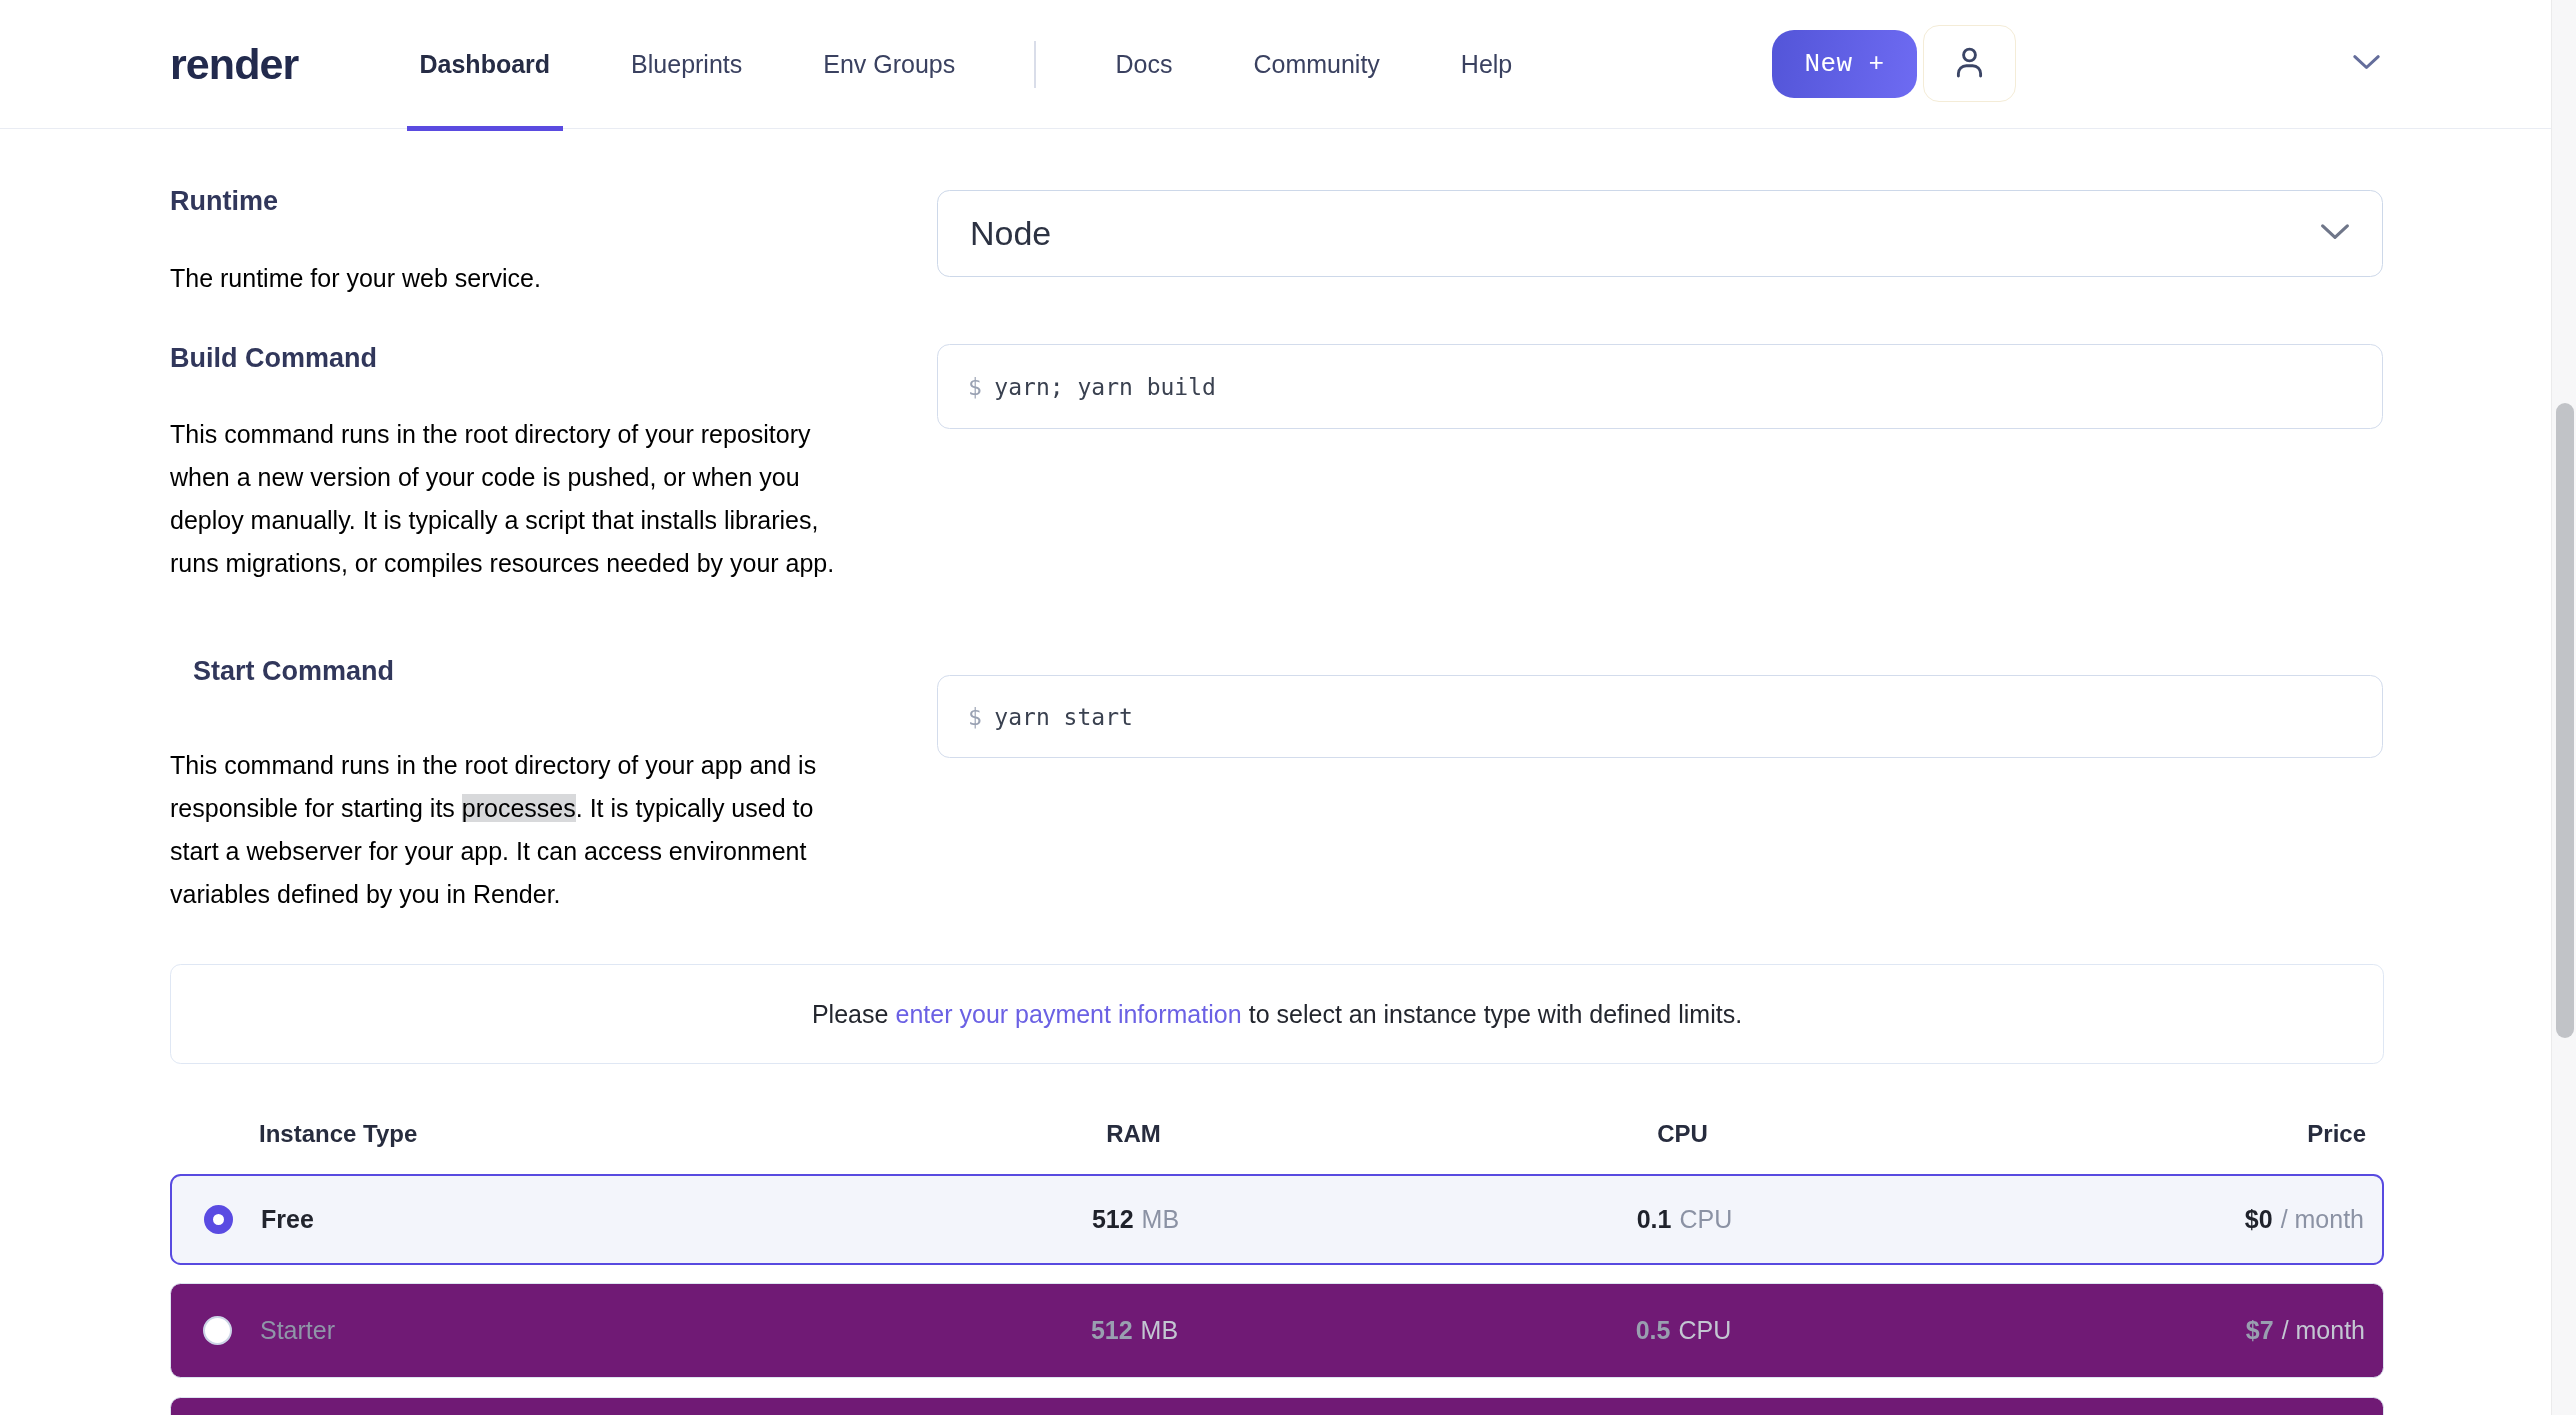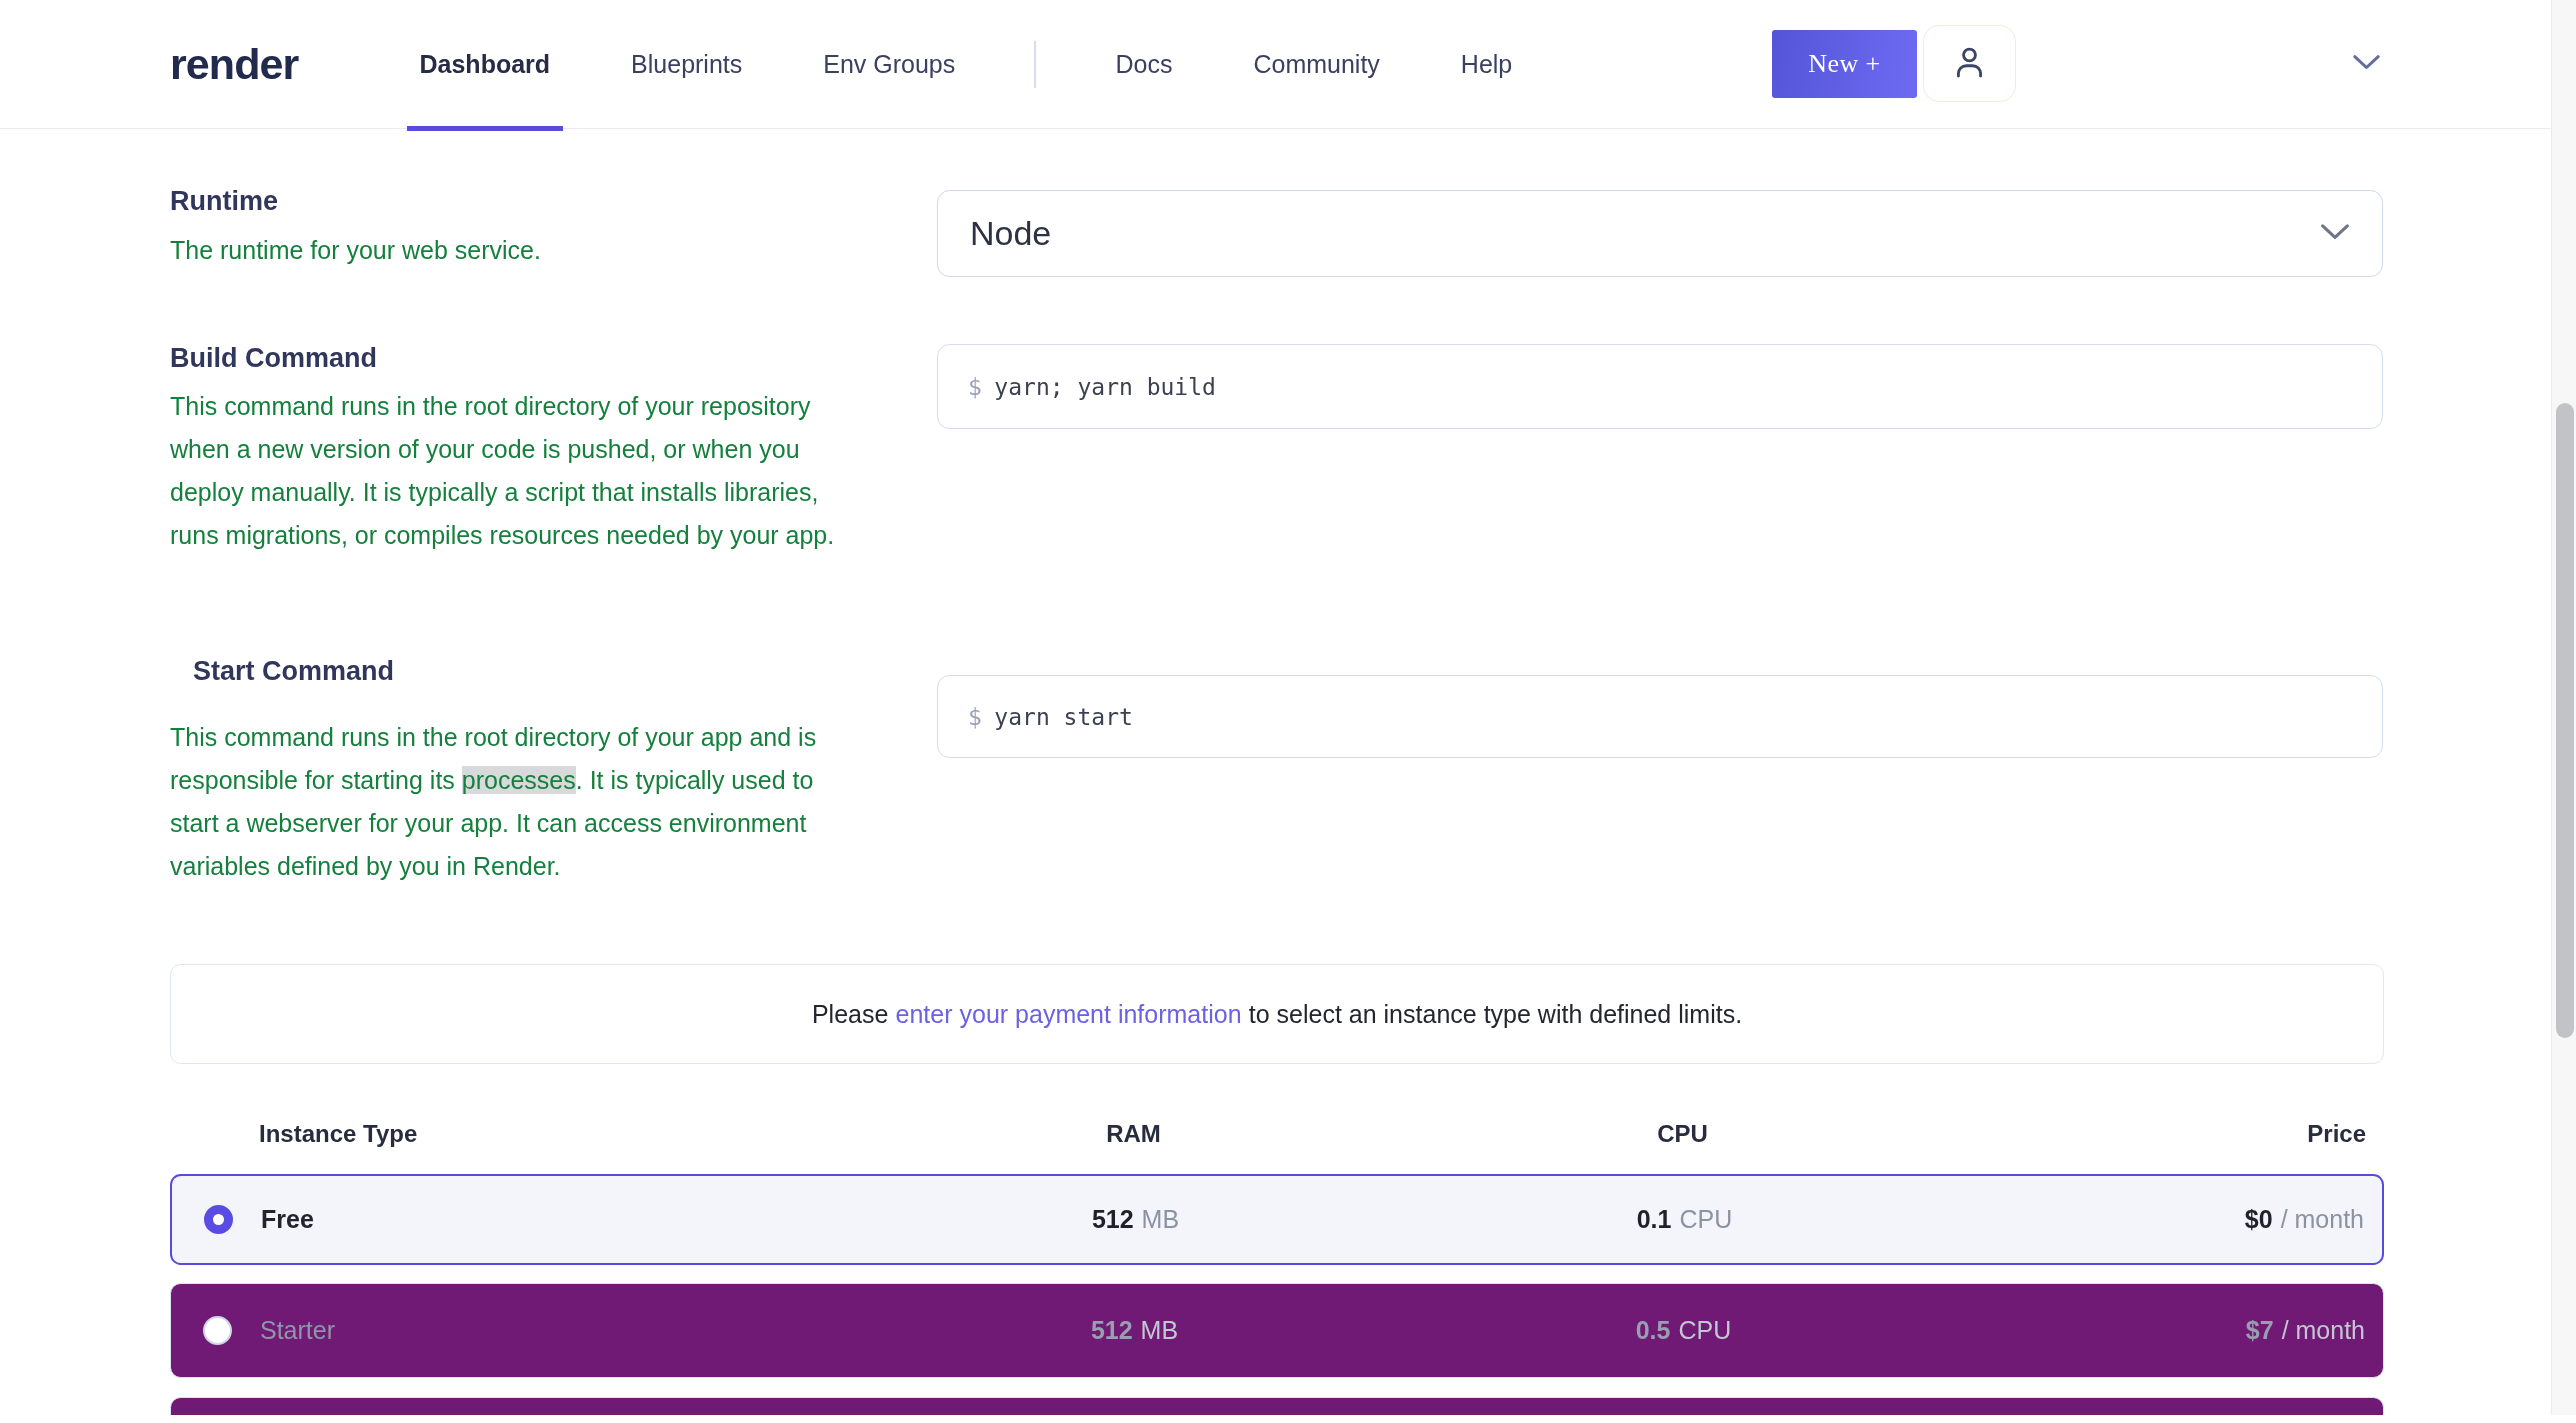--- a/index.html
+++ b/index.html
@@ -9,34 +9,34 @@
 
   
   .header { position:absolute; left:0; top:0; width:2576px; height:129px; background:#ffffff; border-bottom:1.8px solid #e9ecf3; }
   .logo { position:absolute; left:170px; top:0; height:129px; display:flex; align-items:center;
           font-size:43px; font-weight:800; letter-spacing:-0.9px; color:#222a4d; }
   .nav { position:absolute; left:407px; top:0; height:129px; display:flex; align-items:stretch; gap:56px; }
   .nav-item { position:relative; display:flex; align-items:center; padding:0 12.5px; font-size:25px; color:#3a4160; font-weight:500; cursor:pointer; }
   .nav-item.active { color:#262c45; font-weight:600; }
   .nav-item.active::after { content:""; position:absolute; left:0; right:0; bottom:-1.8px; height:4.5px; background:#5a4be0; }
   .nav-divider { width:1.8px; height:47px; background:#d9dde9; align-self:center; margin:0 10.7px; }
-  .new-btn { position:absolute; left:1772px; top:29.5px; width:145px; height:68px; border:none; border-radius:3px;
+  .new-btn { position:absolute; left:1772px; top:29.5px; width:145px; height:68px; border:none; border-radius:22px;
              background:linear-gradient(100deg,#5355d8 0%,#6e6bf2 100%); color:#ffffff; font-size:26px; font-weight:500;
-             font-family:Liberation Serif, serif; cursor:pointer; letter-spacing:0.4px; }
+             font-family:Liberation Mono, monospace; cursor:pointer; letter-spacing:0.4px; }
   .avatar-btn { position:absolute; left:1923px; top:25px; width:93px; height:77px; border-radius:16px;
                 border:1.8px solid #f4ecd7; background:#ffffff; display:flex; align-items:center; justify-content:center; cursor:pointer; }
   .nav-caret { position:absolute; left:2352px; top:54px; cursor:pointer; }
 
   
   .scroll-track { position:absolute; right:0; top:0; width:25px; height:1424px; background:#f7f7f8; border-left:0.9px solid #ebebec; }
   .scroll-thumb { position:absolute; left:3.6px; top:403px; width:18px; height:635px; border-radius:9px; background:#c1c3c7; }
 
   
   .field-label { position:absolute; left:170px; width:707px; font-size:27px; font-weight:600; color:#31375b; }
-  .field-desc  { position:absolute; left:170px; width:698px; font-size:25px; line-height:43px; color:#15803d; }
+  .field-desc  { position:absolute; left:170px; width:698px; font-size:25px; line-height:43px; color:#000000;margin-top:28px; }
   .hl { background:#d8d9db; }
 
   
   .select-box { position:absolute; left:937px; width:1446px; height:87px; border:1.8px solid #cdd8e9; border-radius:12.5px;
                 background:#ffffff; display:flex; align-items:center; padding:0 32px; cursor:pointer; }
   .select-value { flex:1; font-size:34px; color:#2c3242; }
   .cmd-input { position:absolute; left:937px; width:1446px; height:85px; border:1.8px solid #d3dcec; border-radius:12.5px;
                background:#ffffff; display:flex; align-items:center; padding:0 30px; cursor:text;
                font-family:"DejaVu Sans Mono", monospace; font-size:23px; }
   .cmd-prompt { color:#9aa2b3; margin-right:12.5px; }

